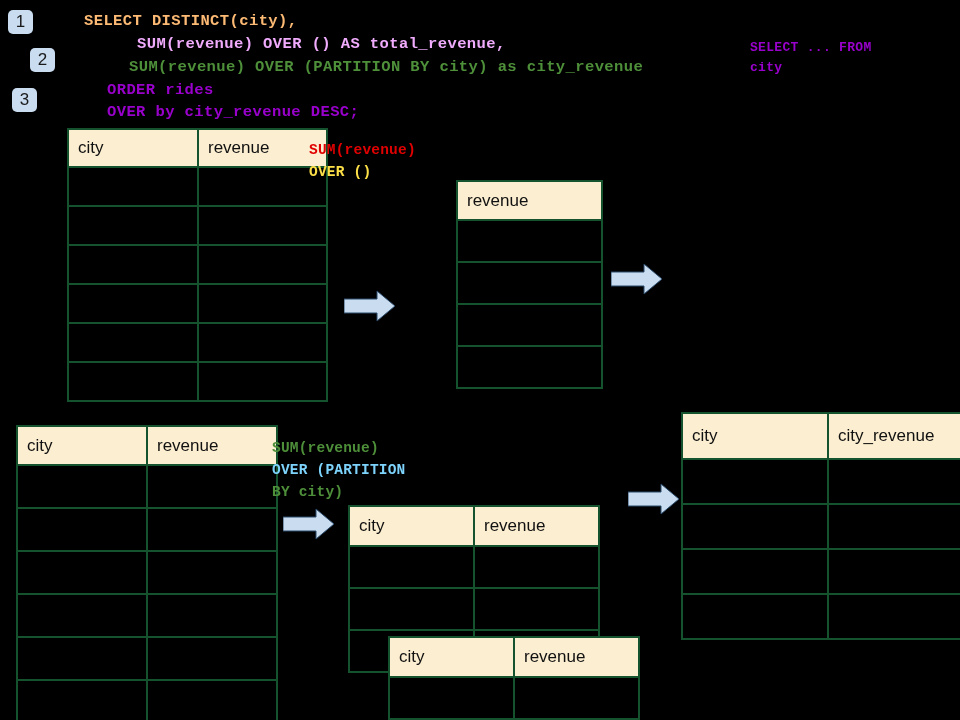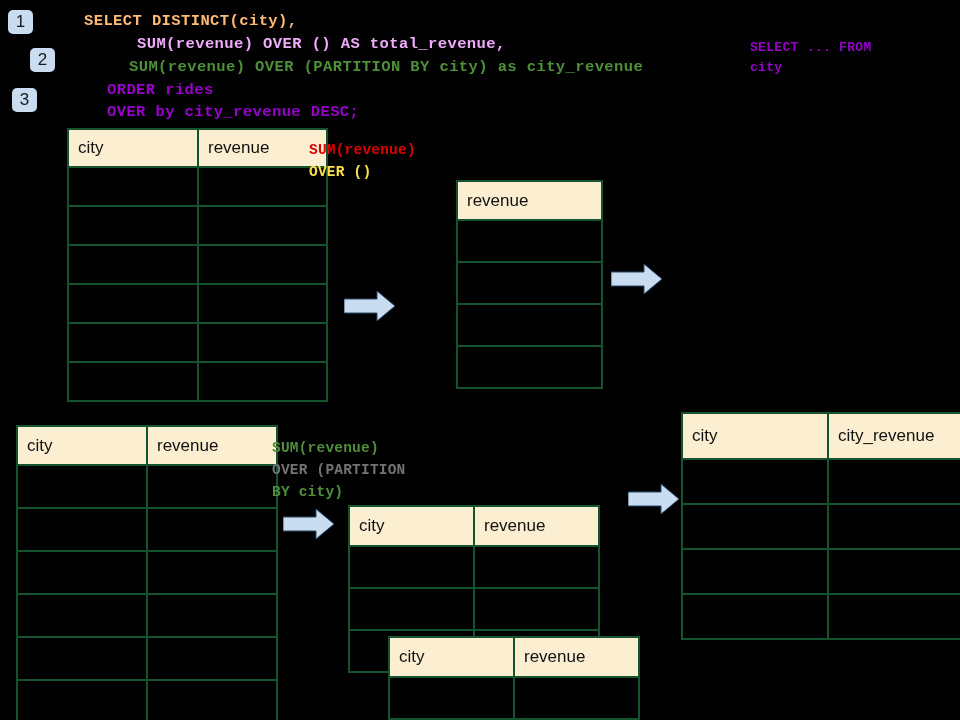--- a/index.html
+++ b/index.html
@@ -200,21 +200,21 @@
       <td class="cell"></td>
     </tr>
     <tr>
       <td class="cell" style="height:41px;"></td>
       <td class="cell"></td>
     </tr>
   </tbody>
     </table>
 
   <div class="annot" style="left:272px; top:437px; color:#4e8f3a;">SUM(revenue)</div>
-  <div class="annot" style="left:272px; top:459px; color:#737373;">OVER (PARTITION</div>
+  <div class="annot" style="left:272px; top:459px; color:#7dd3fc;">OVER (PARTITION</div>
   <div class="annot" style="left:272px; top:481px; color:#4e8f3a;">BY city)</div>
 
   <svg class="arrow" style="left:283px; top:508px;" width="52" height="32" viewBox="0 0 52 32">
     <path d="M0,9 L33,9 L33,1 L51,16 L33,31 L33,23 L0,23 Z" fill="#c9dcf0" stroke="#2a4a6a" stroke-width="1"></path>
   </svg>
 
   <table class="tbl" style="left:348px; top:505px; width:228px;">
     <tbody>
         <tr>
       <td class="hd" style="width:114px; height:38px;">city</td>

